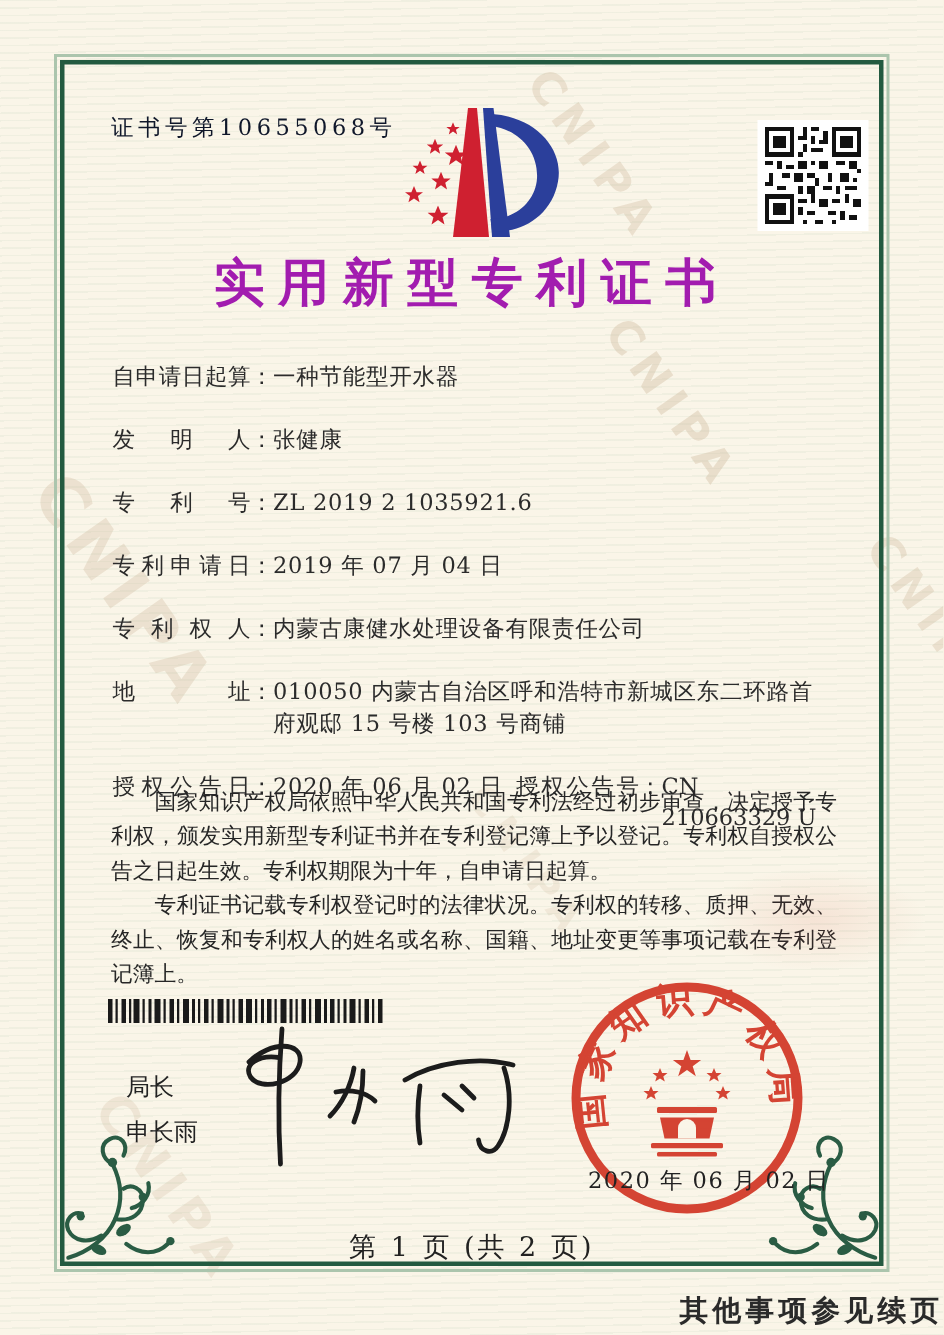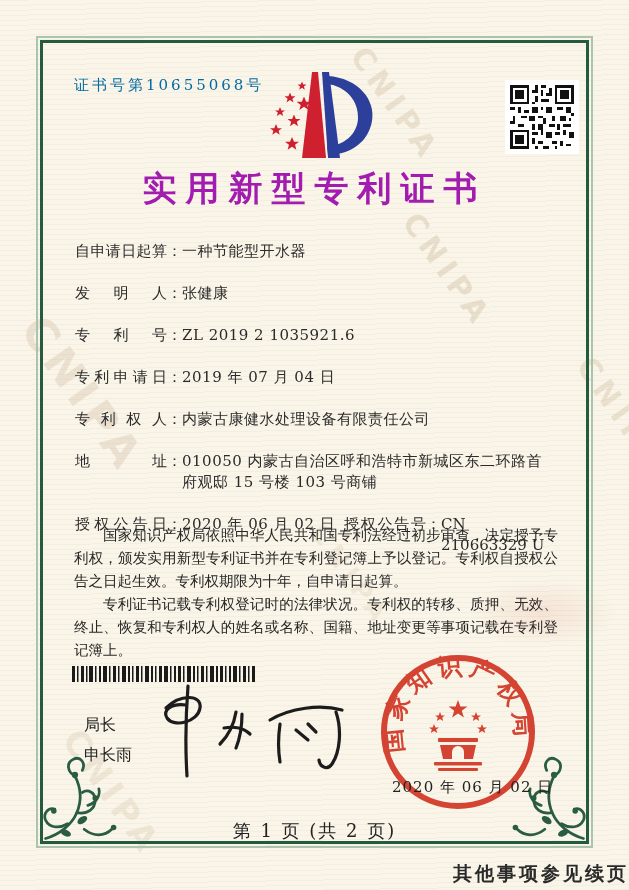--- a/index.html
+++ b/index.html
@@ -8,21 +8,21 @@
         font-family:"DejaVu Serif","Liberation Serif",serif;color:#2b2b2b;}
   .texture{position:absolute;inset:0;pointer-events:none;
         background:repeating-linear-gradient(179deg, rgba(150,185,155,0.10) 0 1px, rgba(0,0,0,0) 1px 5px);}
   .frame{position:absolute;left:36px;top:36px;right:36px;bottom:42px;border:2px solid #abc5ad;padding:2px;}
   .frame-inner{position:relative;width:100%;height:100%;box-sizing:border-box;border:3px solid #235a40;}
   .corner-flourish{position:absolute;width:92px;height:92px;bottom:-3px;}
   .corner-flourish.left{left:-3px;}
   .corner-flourish.right{right:-3px;transform:scaleX(-1);}
   .wm{position:absolute;font-family:"DejaVu Sans","Liberation Sans",sans-serif;font-weight:bold;
       color:#c9b193;transform:rotate(55deg);letter-spacing:6px;pointer-events:none;}
-  .cert-no{position:absolute;left:74px;top:76px;font-size:15px;letter-spacing:3px;color:#0369a1;}
+  .cert-no{position:absolute;left:74px;top:76px;font-size:15px;letter-spacing:3px;color:#0f172a;}
   .qr{position:absolute;left:505px;top:80px;width:74px;height:74px;background:#fff;padding:2px;box-sizing:border-box;}
   .logo{position:absolute;left:250px;top:66px;width:130px;height:100px;}
   .title{position:absolute;left:0;right:0;top:166px;text-align:center;font-size:34px;font-weight:bold;
          letter-spacing:9px;color:#a21caf;}
   .fields{position:absolute;left:75px;top:241px;width:478px;font-size:15px;}
   .field-row{display:flex;align-items:flex-start;margin-bottom:21px;line-height:21px;}
   .flabel{display:inline-block;width:92px;text-align:justify;text-align-last:justify;flex:0 0 92px;color:#2b2b2b;}
   .flabel.small{width:82px;flex:0 0 82px;}
   .colon{flex:0 0 auto;}
   .fvalue{flex:1 1 auto;letter-spacing:0.5px;}

